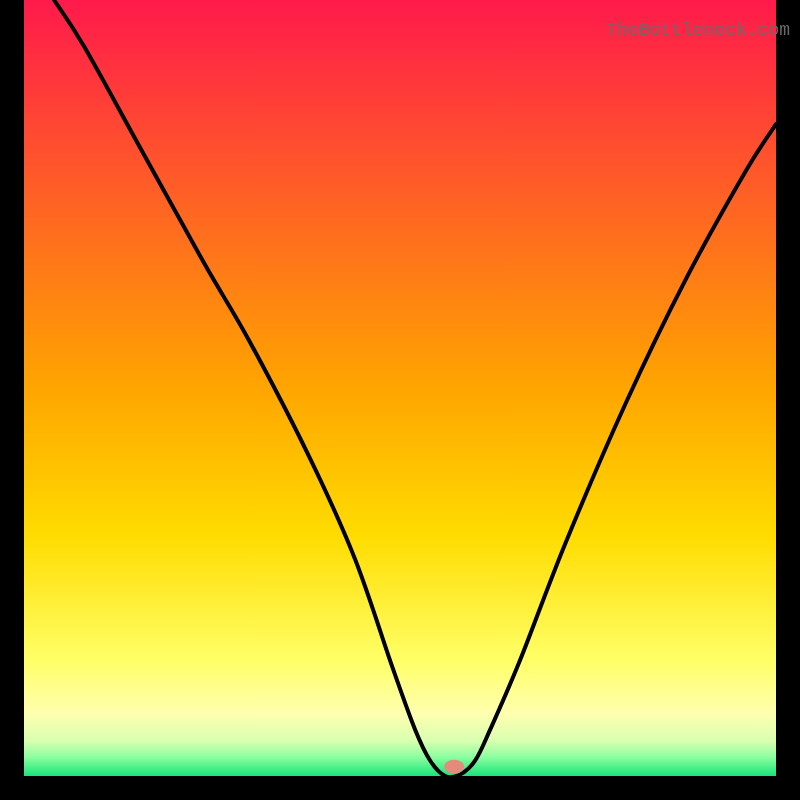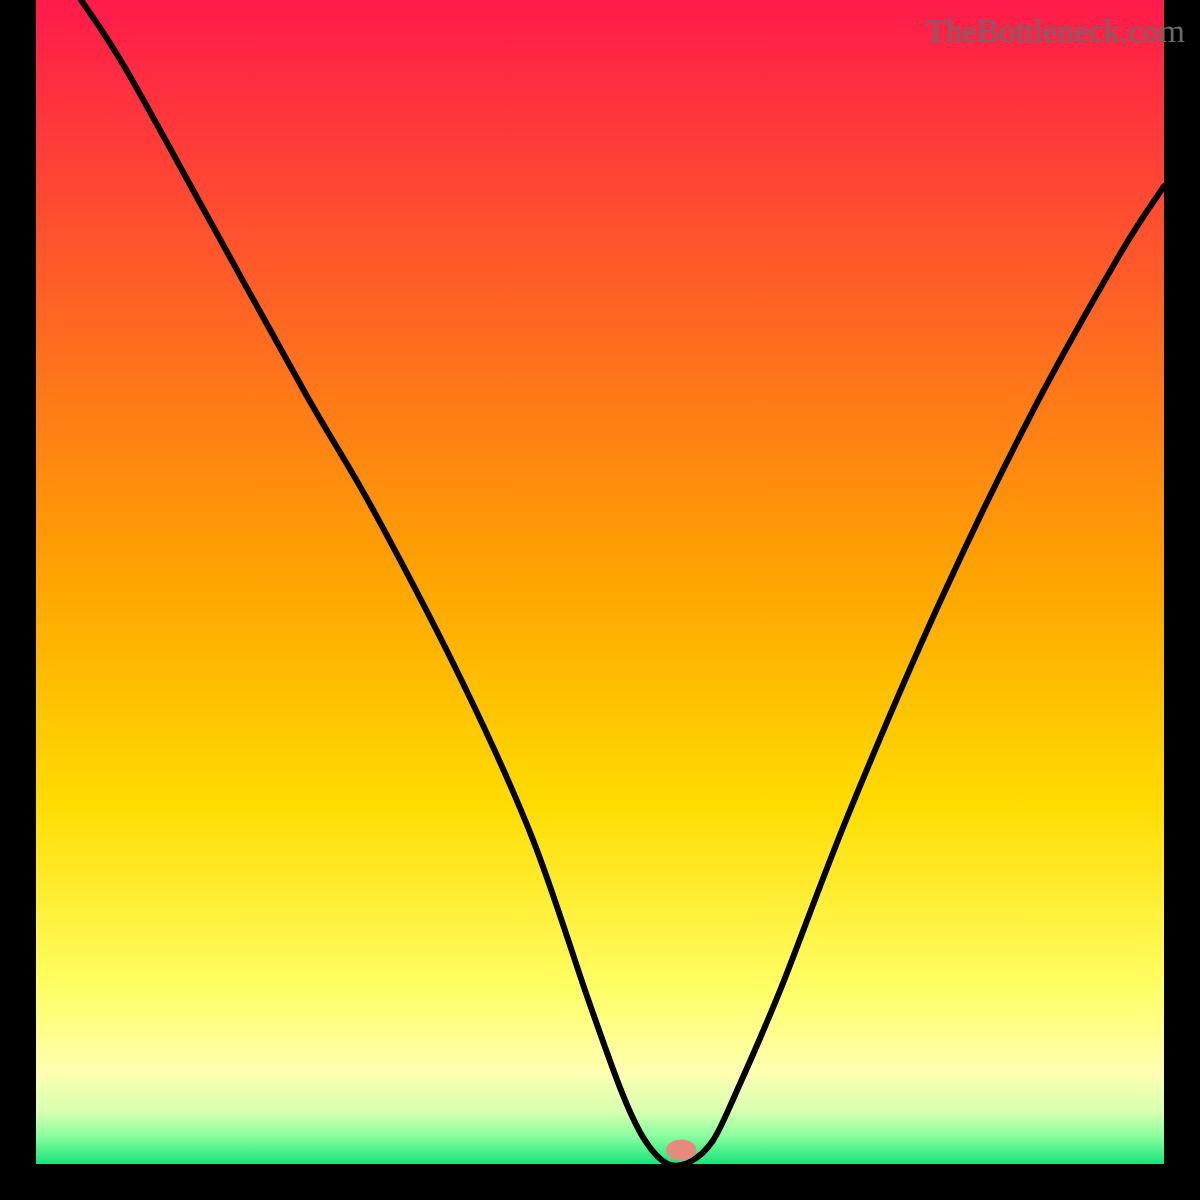--- a/index.html
+++ b/index.html
@@ -10,24 +10,24 @@
     height: 800px;
     overflow: hidden;
   }
   .chart-container {
     position: relative;
     width: 800px;
     height: 800px;
   }
   .attribution {
     position: absolute;
-    top: 8px;
+    top: 20px;
     right: 10px;
-    font-family: Liberation Serif, serif;
-    font-size: 22px;
+    font-family: Liberation Mono, monospace;
+    font-size: 18px;
     color: #6a6a6a;
     font-weight: 500;
     z-index: 10;
   }
   svg {
     display: block;
   }
 </style>
 </head>
 <body>

